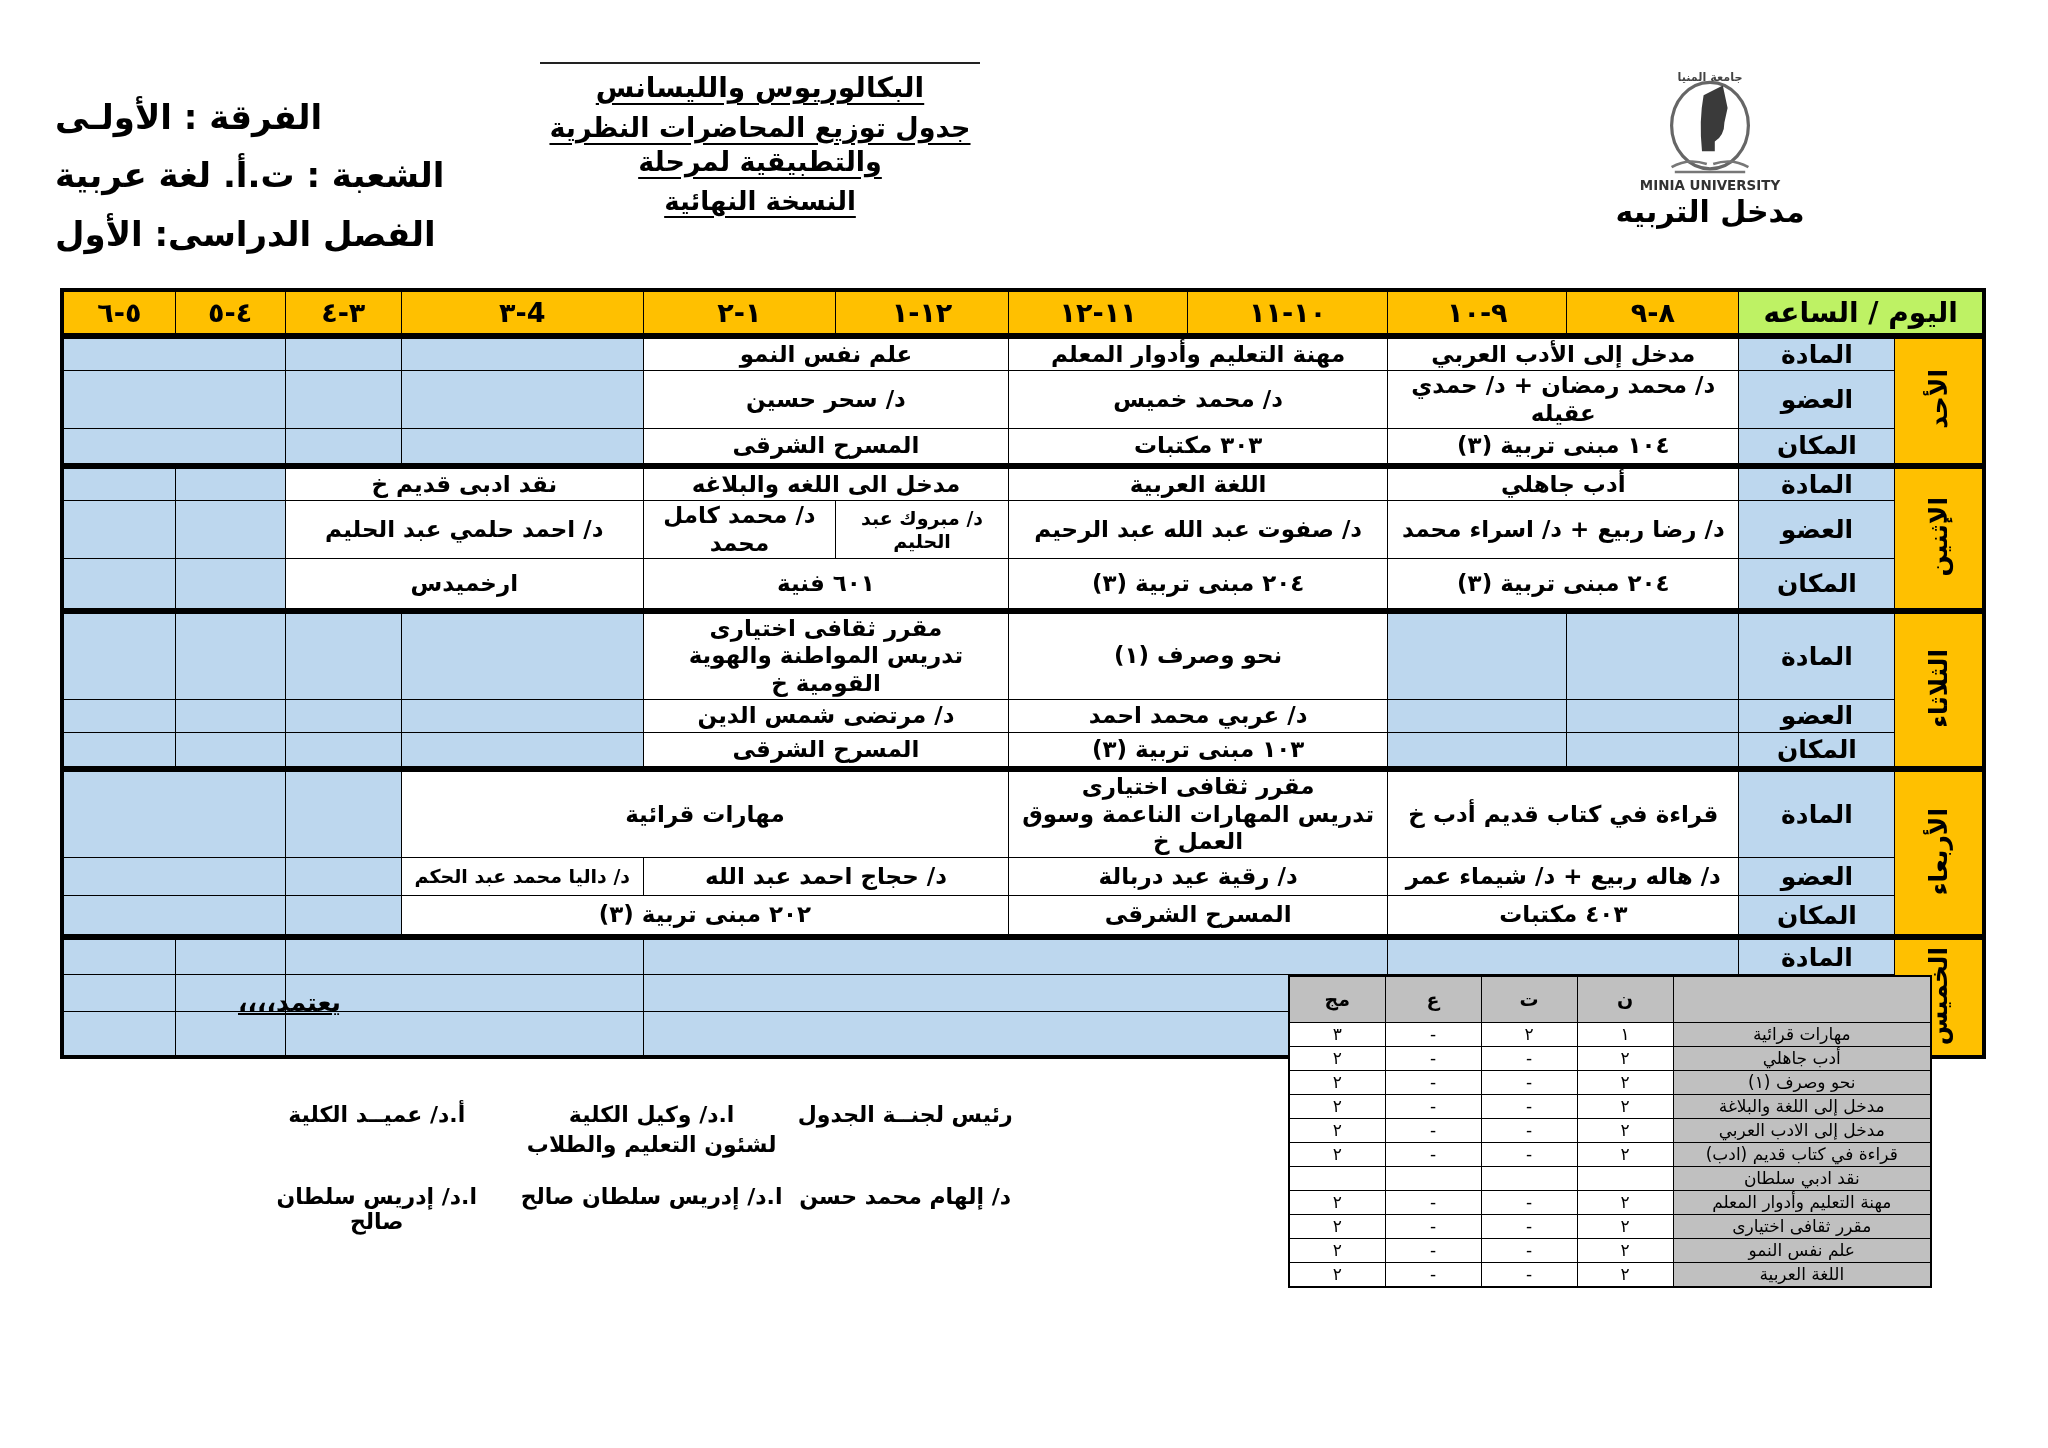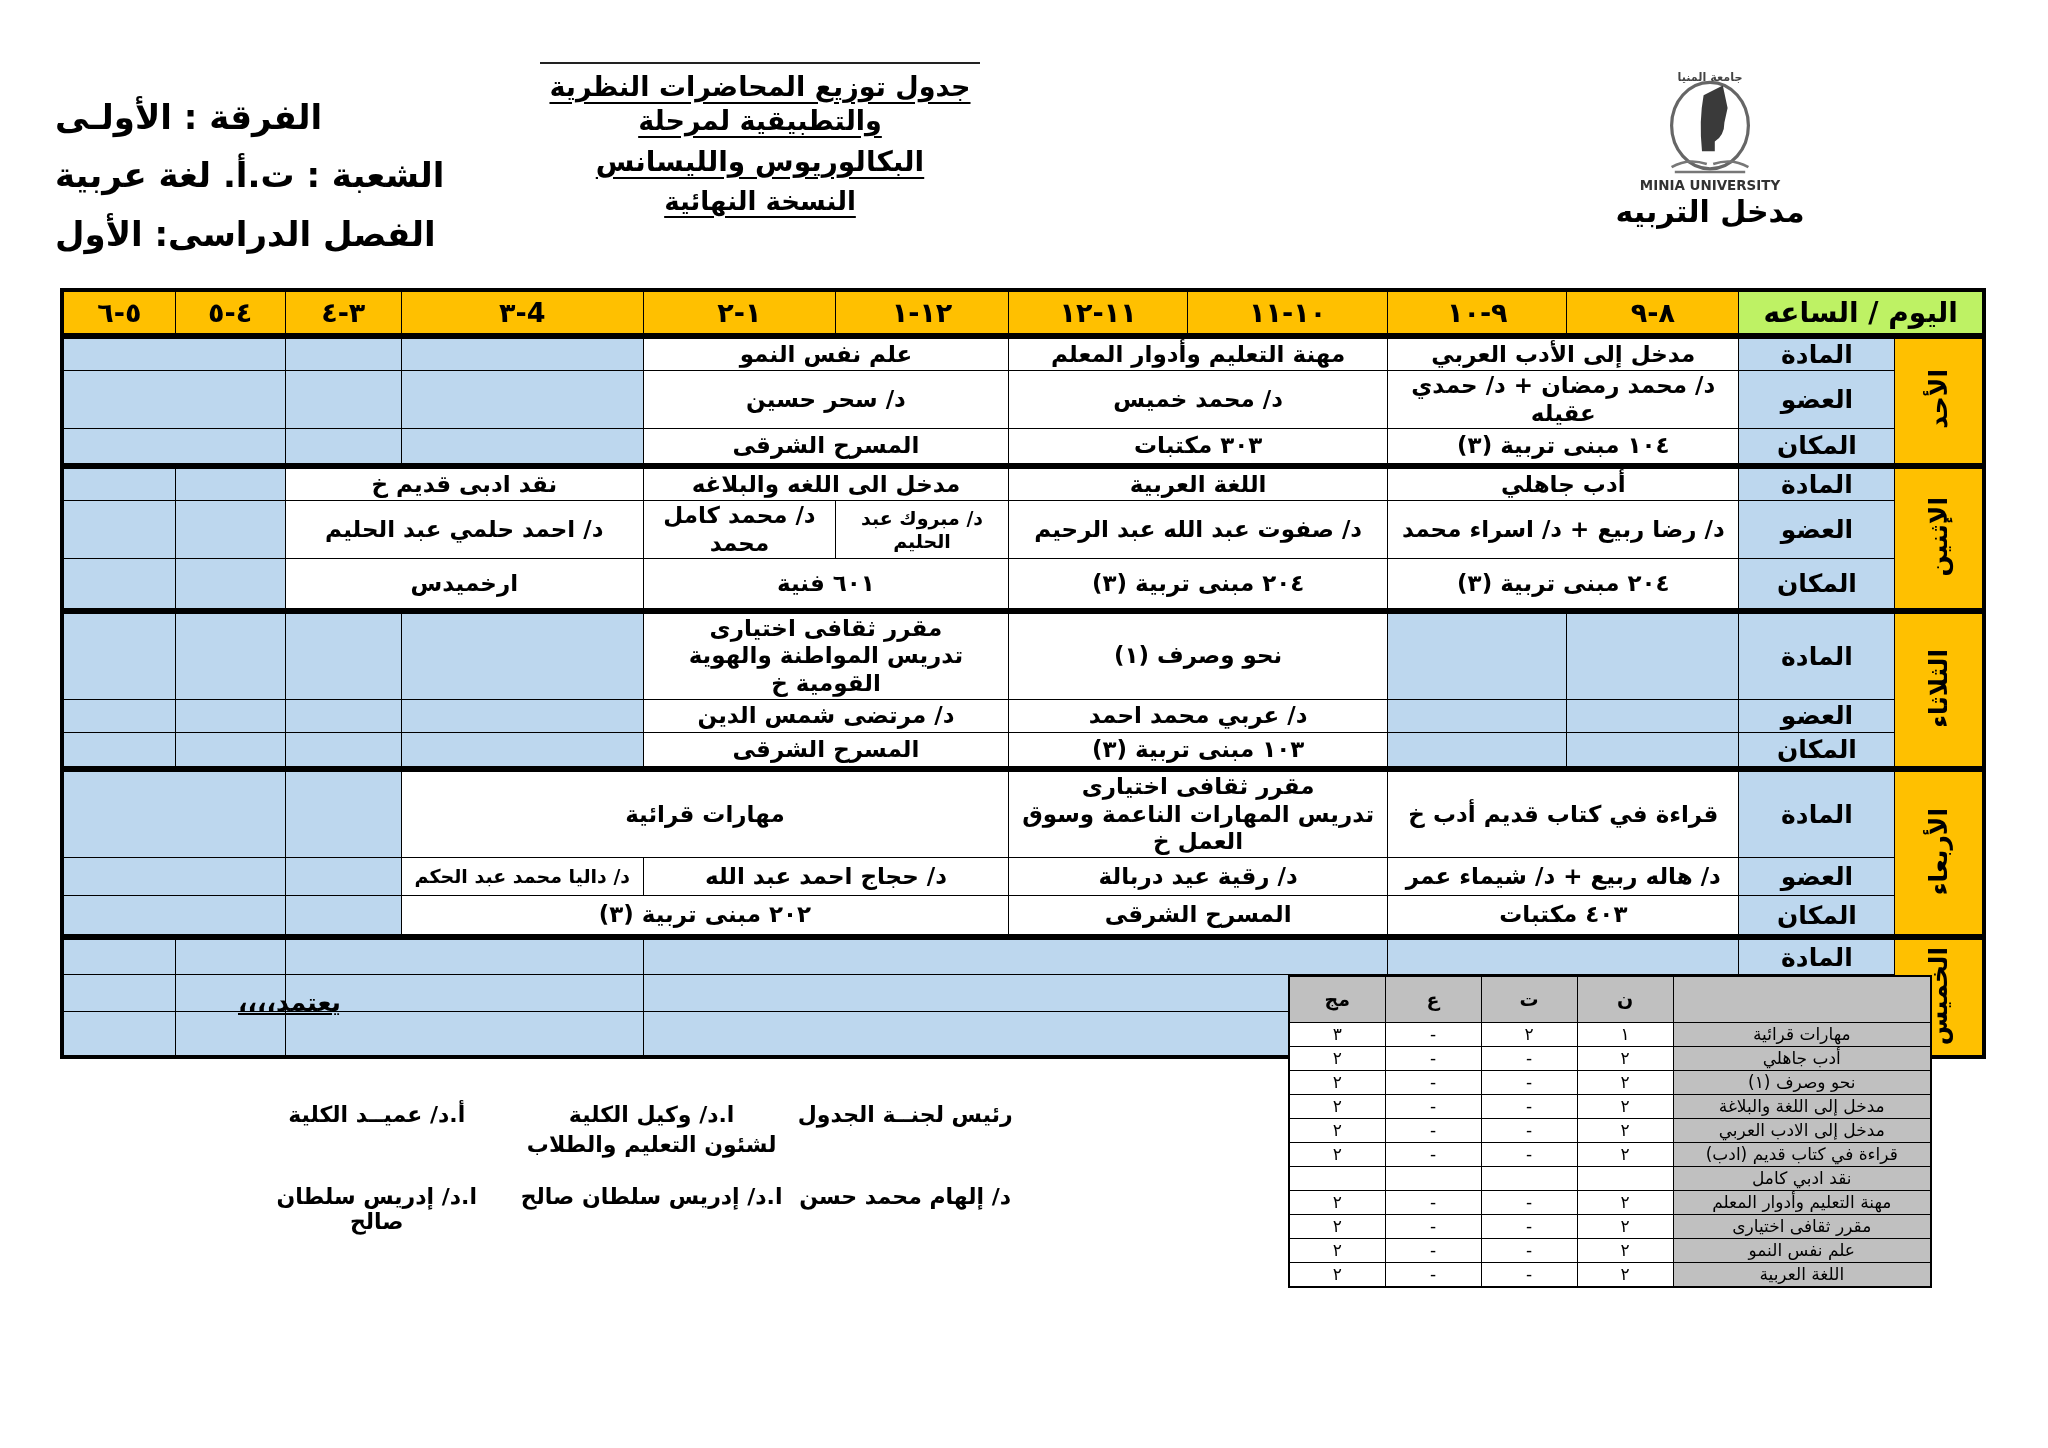--- a/index.html
+++ b/index.html
@@ -67,22 +67,22 @@
 <body>
 
 <div class="info-block">
     <div class="info-line">الفرقة : الأولـى</div>
     <div class="info-line">الشعبة :  ت.أ. لغة عربية</div>
     <div class="info-line">الفصل الدراسى: الأول</div>
   </div>
 
 <div class="title-block">
   <div class="title-rule"></div>
-<div class="title-line t0">جدول توزيع المحاضرات النظرية والتطبيقية لمرحلة</div>
-    <div class="title-line t1">البكالوريوس والليسانس</div>
+<div class="title-line t1">البكالوريوس والليسانس</div>
+    <div class="title-line t0">جدول توزيع المحاضرات النظرية والتطبيقية لمرحلة</div>
     <div class="title-line t2">النسخة النهائية</div>
   </div>
 
 <div class="logo-block">
   <svg width="160" height="128" viewBox="0 0 100 80">
     <text x="50" y="8" text-anchor="middle" font-size="7" font-weight="bold" fill="#444">جامعة المنيا</text>
     <ellipse cx="50" cy="36" rx="24" ry="27" fill="none" stroke="#666" stroke-width="2"></ellipse>
     <path d="M46 17 L58 11 L61 25 L59 34 Q59 42 53 46 L53 52 L45 52 Q43 33 46 17 Z" fill="#3a3a3a"></path>
     <path d="M26 62 q10 -6 22 -2 M74 62 q-10 -6 -22 -2 M28 65 h44" stroke="#777" stroke-width="1.6" fill="none"></path>
     <text x="50" y="76" text-anchor="middle" font-size="8.4" font-weight="bold" fill="#333" font-family="DejaVu Sans, sans-serif">MINIA UNIVERSITY</text>
@@ -350,21 +350,21 @@
           <td class="cval">٢</td>
         </tr>
         <tr>
           <td class="cname">قراءة في كتاب قديم (ادب)</td>
           <td class="cval">٢</td>
           <td class="cval">-</td>
           <td class="cval">-</td>
           <td class="cval">٢</td>
         </tr>
         <tr>
-          <td class="cname">نقد ادبي كامل</td>
+          <td class="cname">نقد ادبي سلطان</td>
           <td class="cval"></td>
           <td class="cval"></td>
           <td class="cval"></td>
           <td class="cval"></td>
         </tr>
         <tr>
           <td class="cname">مهنة التعليم وأدوار المعلم</td>
           <td class="cval">٢</td>
           <td class="cval">-</td>
           <td class="cval">-</td>

